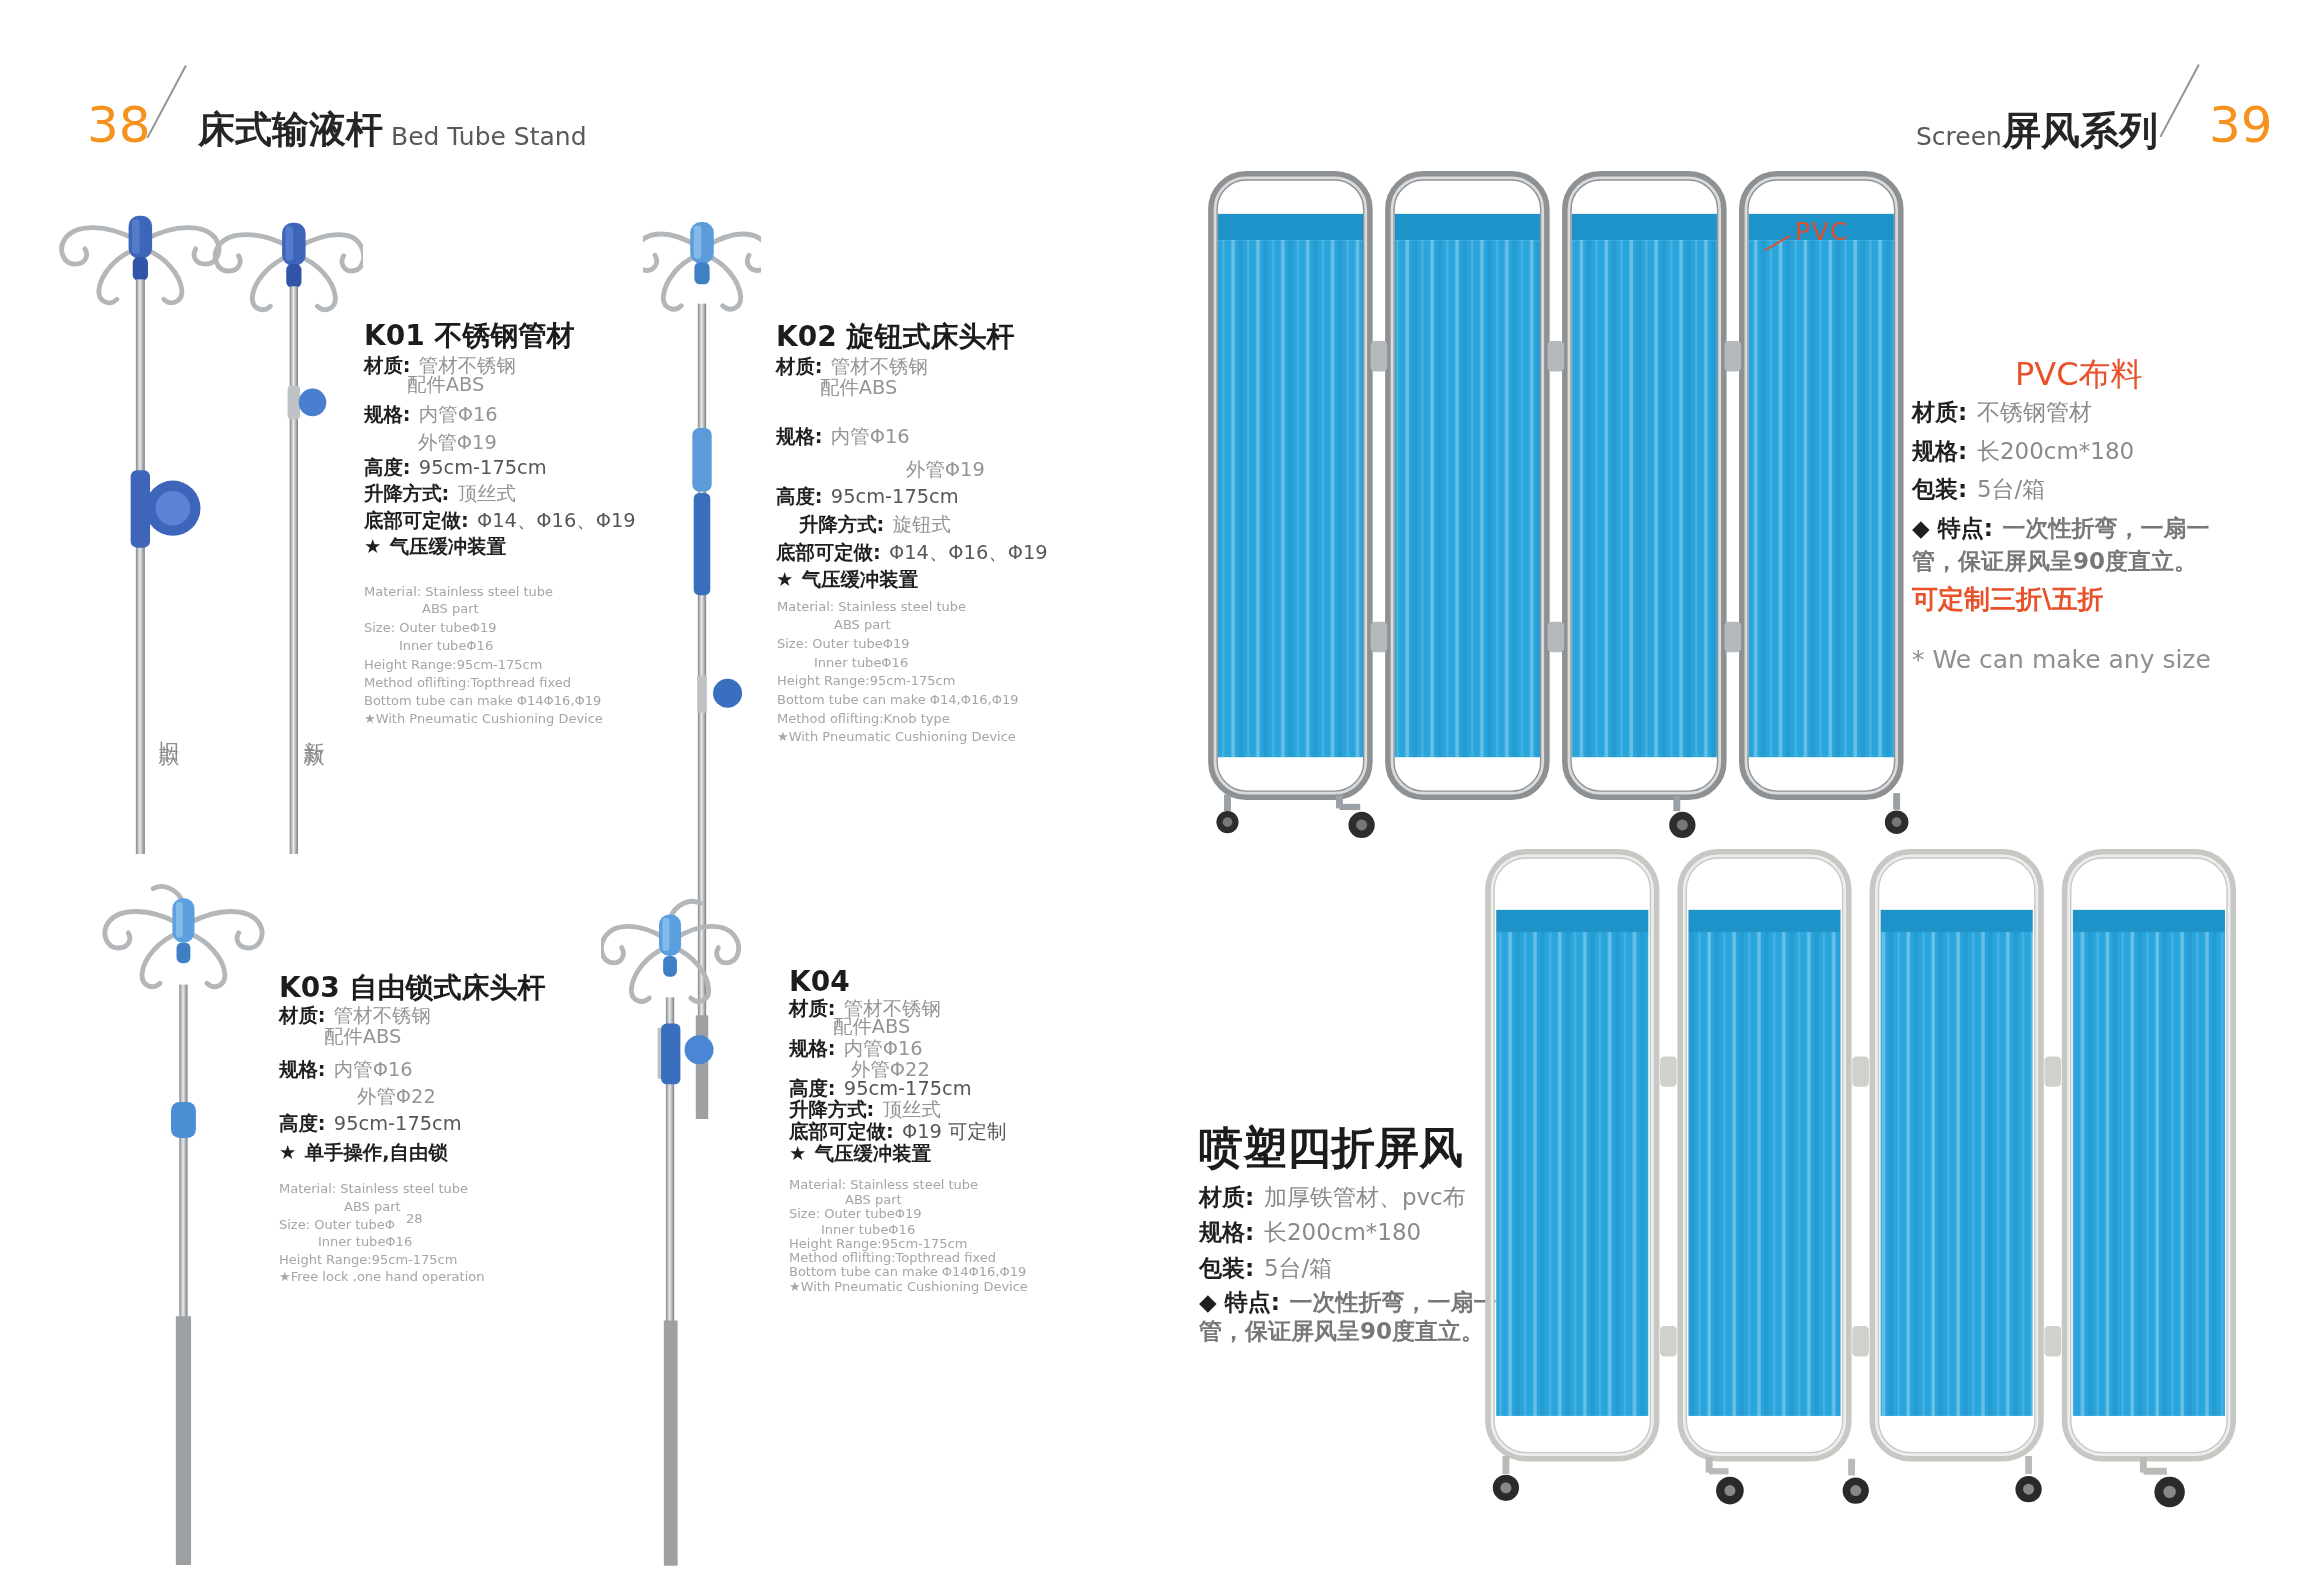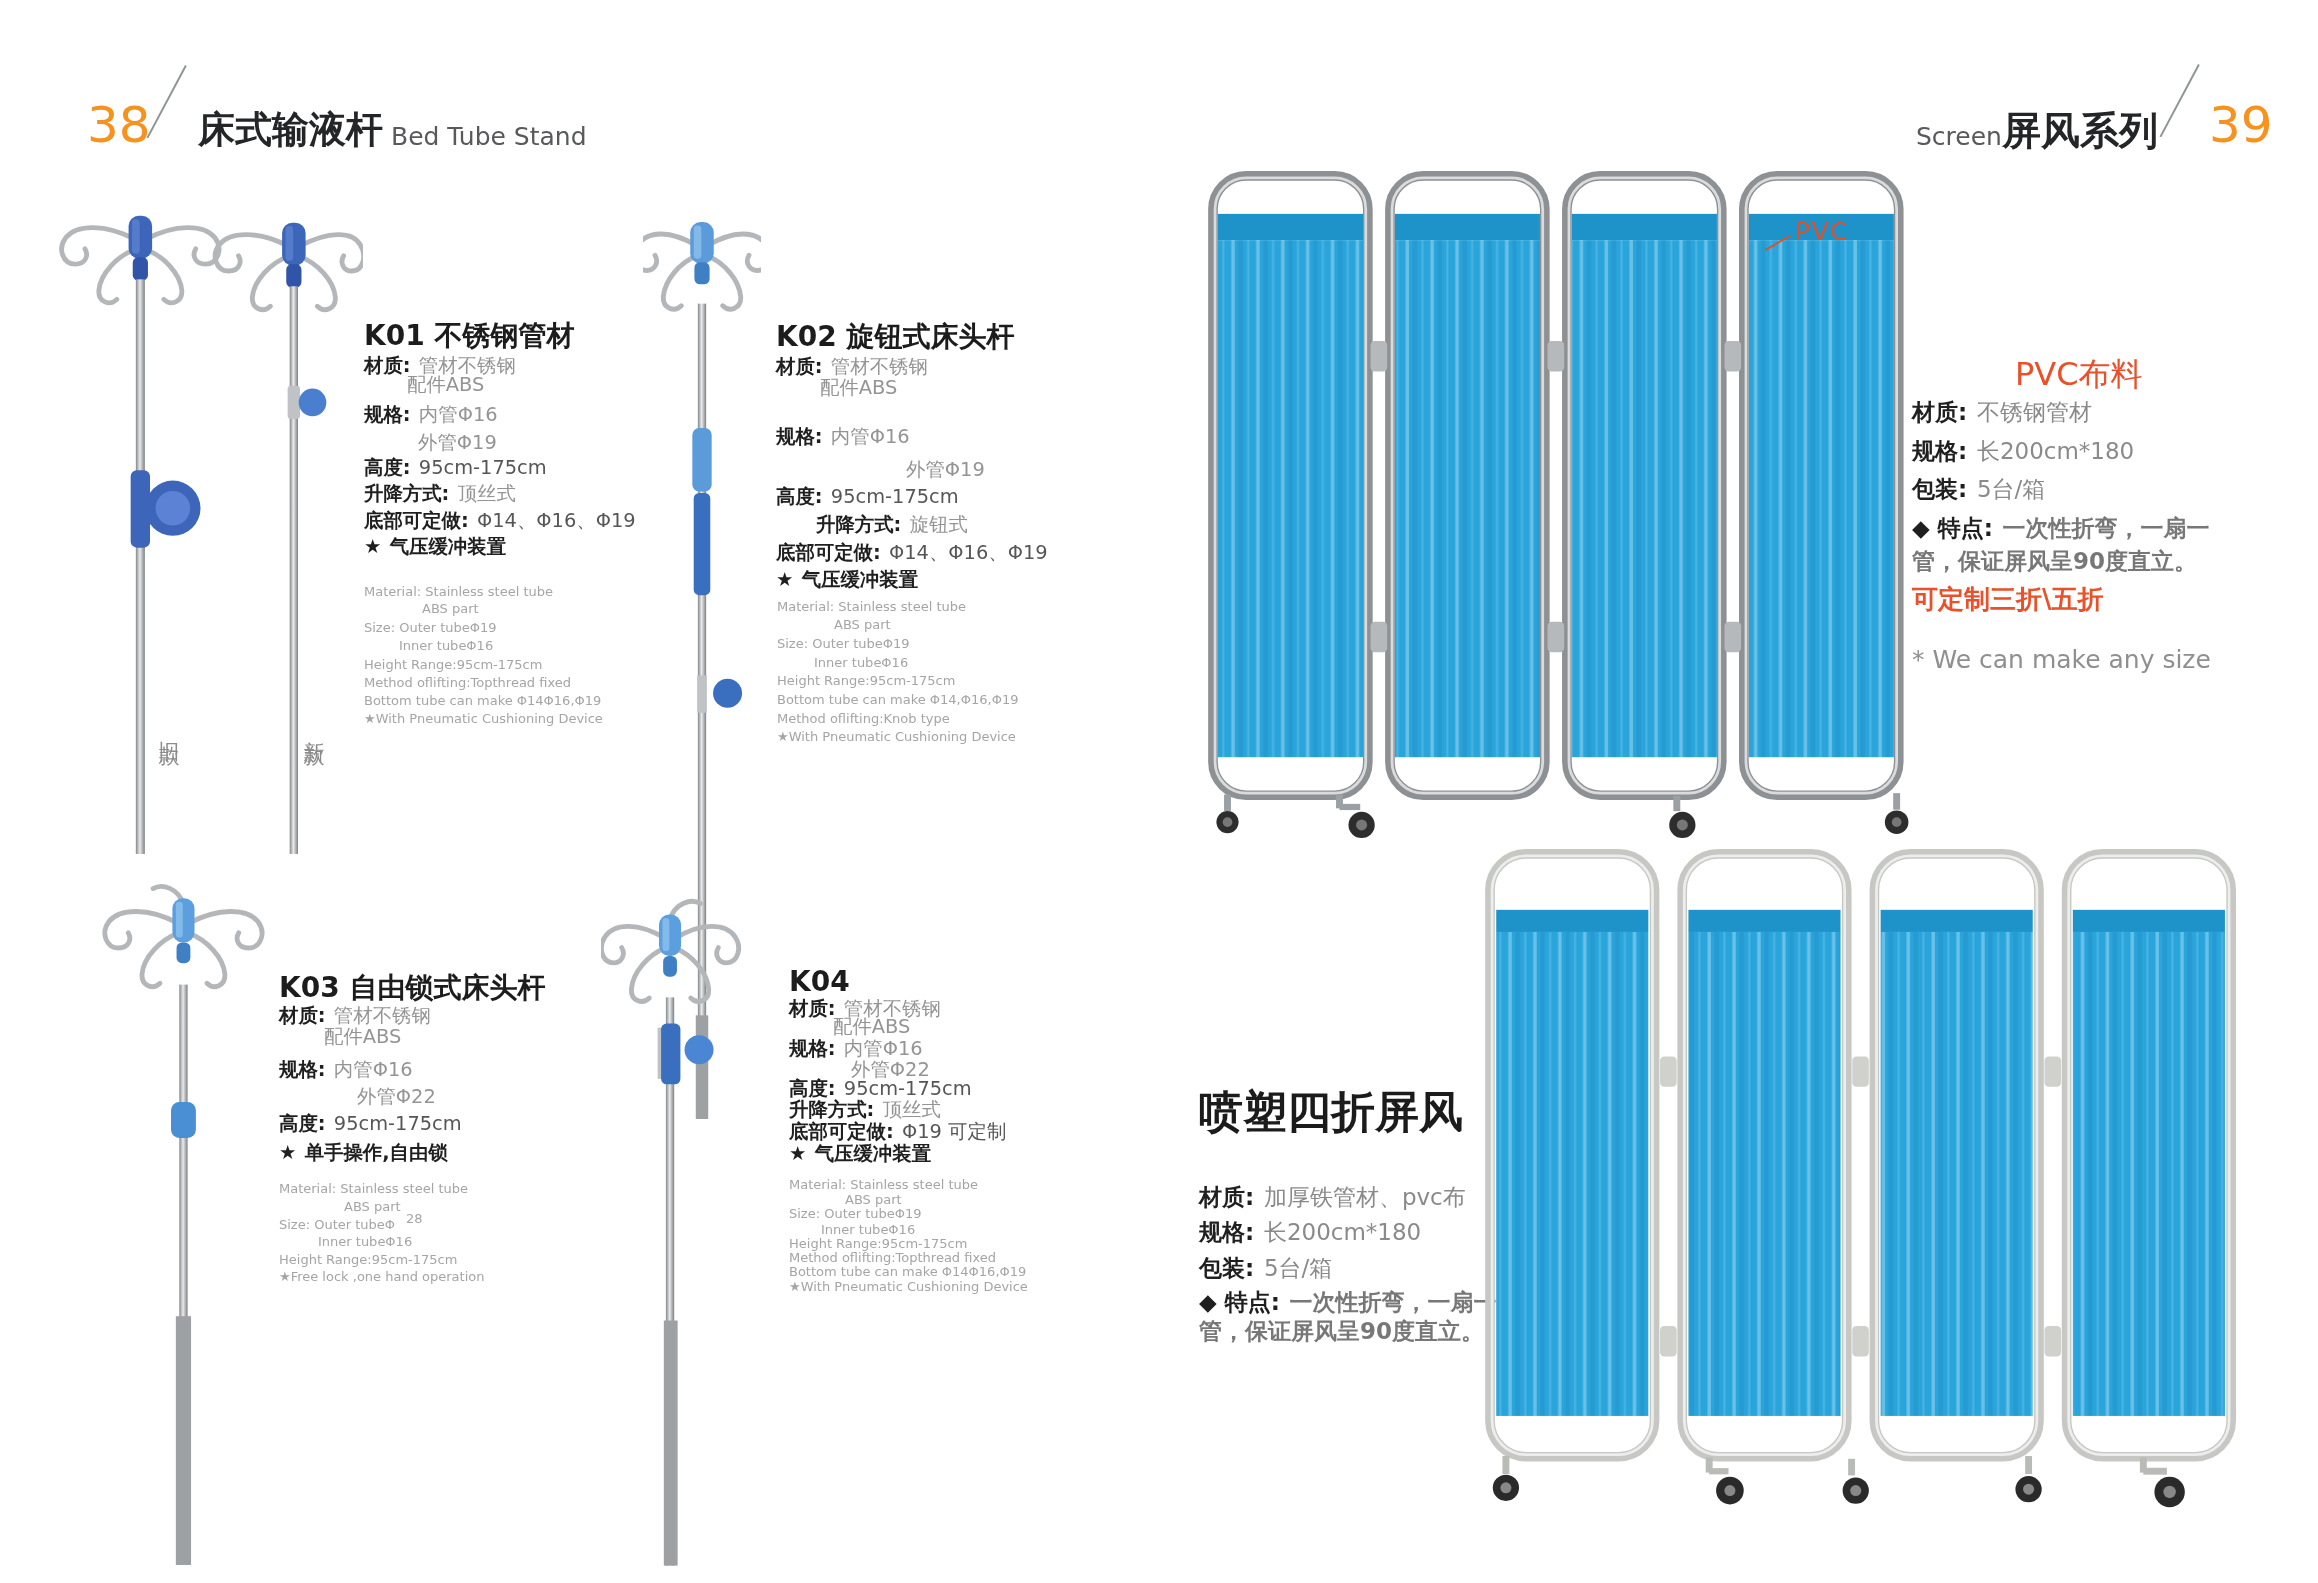--- a/index.html
+++ b/index.html
@@ -16,21 +16,21 @@
   .line{position:absolute;font-size:19.4px;white-space:nowrap;color:#949494;}
   .lbl{font-weight:bold;color:#1f1f1f;margin-right:8.3px;}
   .val{color:#949494;}
   .vald{color:#565656;}
   .valk{color:#1f1f1f;font-weight:bold;}
   .eng{position:absolute;font-size:13px;color:#a5a5a5;white-space:nowrap;}
   .sup{position:relative;top:-6.2px;margin-left:11px;}
   .vlab{position:absolute;writing-mode:vertical-rl;font-size:21px;color:#8c8c8c;letter-spacing:5.5px;white-space:nowrap;}
   
   .rtitle{position:absolute;font-size:43px;font-weight:bold;color:#1b1b1b;white-space:nowrap;}
-  .rtitle2{position:absolute;font-size:44px;font-weight:bold;color:#1b1b1b;white-space:nowrap;}
+  .rtitle2{position:absolute;font-size:44px;font-weight:bold;color:#1b1b1b;white-space:nowrap;margin-top:36px;}
   .rline{position:absolute;font-size:23px;white-space:nowrap;color:#8a8a8a;}
   .rlbl{font-weight:bold;color:#1f1f1f;margin-right:9.7px;}
   .valb{color:#777;font-weight:bold;}
   .accent{position:absolute;color:#E8512A;white-space:nowrap;}
   .note{position:absolute;font-size:25px;color:#8f8f8f;white-space:nowrap;margin-top:26px;}
   .pvc-tag{position:absolute;font-size:25px;font-weight:500;letter-spacing:1.4px;color:#E04F2A;white-space:nowrap;}
   .leader{position:absolute;width:29px;height:2.1px;background:#E04F2A;transform:rotate(-30deg);}
   svg{position:absolute;}
 </style>
 </head>
@@ -191,21 +191,21 @@
   <div class="eng" style="left:364px;top:675px;">Method oflifting:Topthread fixed</div>
   <div class="eng" style="left:364px;top:693px;">Bottom tube can make Φ14Φ16,Φ19</div>
   <div class="eng" style="left:364px;top:711px;">★With Pneumatic Cushioning Device</div>
 
   <div class="ptitle" style="left:776px;top:318px;">K02 旋钮式床头杆</div>
   <div class="line" style="left:776px;top:353px;"><span class="lbl">材质:</span><span class="val">管材不锈钢</span></div>
   <div class="line" style="left:820px;top:374px;"><span class="val">配件ABS</span></div>
   <div class="line" style="left:776px;top:423px;"><span class="lbl">规格:</span><span class="val">内管Φ16</span></div>
   <div class="line" style="left:906px;top:456px;"><span class="val">外管Φ19</span></div>
   <div class="line" style="left:776px;top:483px;"><span class="lbl">高度:</span><span class="vald">95cm-175cm</span></div>
-  <div class="line" style="left:816px;top:511px;"><span class="lbl">升降方式:</span><span class="val">旋钮式</span></div>
+  <div class="line" style="left:799px;top:511px;"><span class="lbl">升降方式:</span><span class="val">旋钮式</span></div>
   <div class="line" style="left:776px;top:539px;"><span class="lbl">底部可定做:</span><span class="vald">Φ14、Φ16、Φ19</span></div>
   <div class="line" style="left:776px;top:566px;"><span class="lbl">★</span><span class="valk">气压缓冲装置</span></div>
   <div class="eng" style="left:777px;top:599px;">Material: Stainless steel tube</div>
   <div class="eng" style="left:834px;top:617px;">ABS part</div>
   <div class="eng" style="left:777px;top:636px;">Size: Outer tubeΦ19</div>
   <div class="eng" style="left:814px;top:655px;">Inner tubeΦ16</div>
   <div class="eng" style="left:777px;top:673px;">Height Range:95cm-175cm</div>
   <div class="eng" style="left:777px;top:692px;">Bottom tube can make Φ14,Φ16,Φ19</div>
   <div class="eng" style="left:777px;top:711px;">Method oflifting:Knob type</div>
   <div class="eng" style="left:777px;top:729px;">★With Pneumatic Cushioning Device</div>

